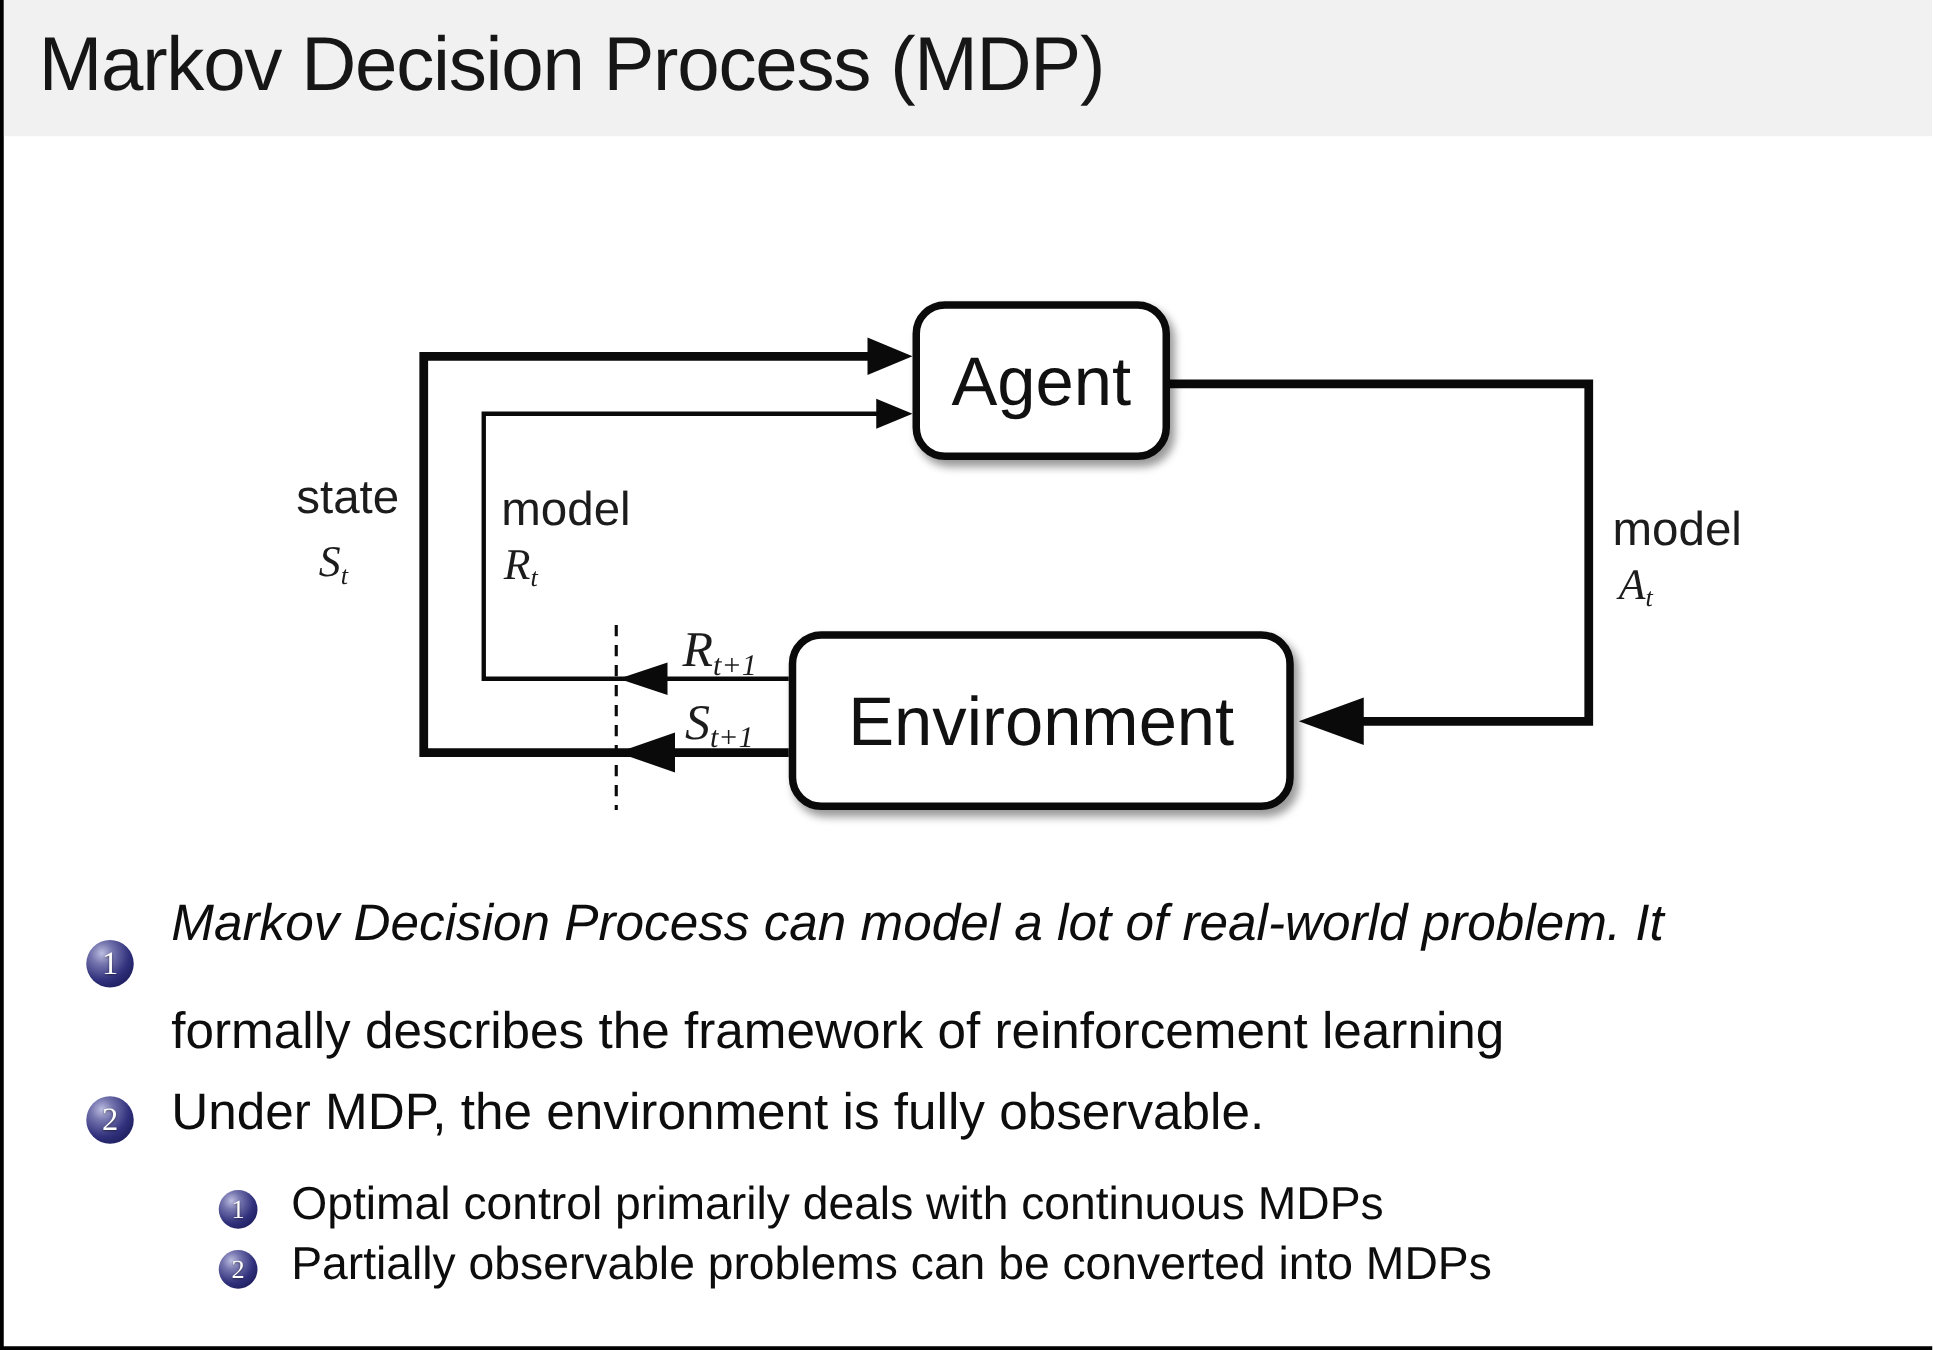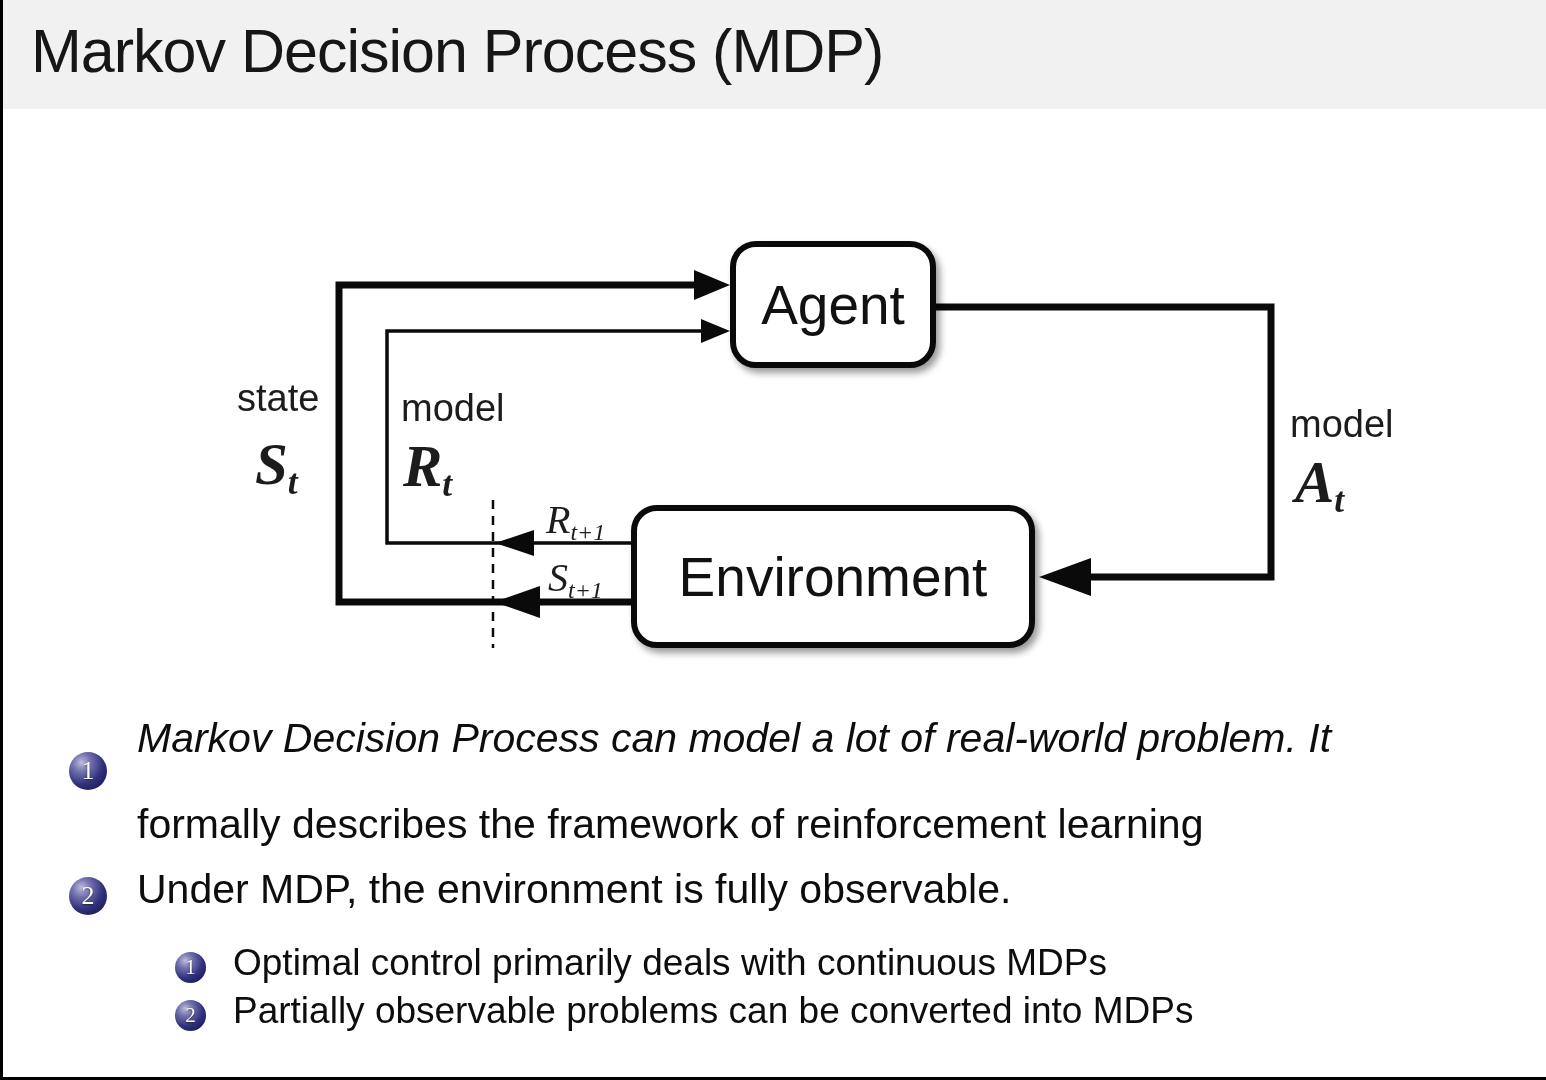--- a/index.html
+++ b/index.html
@@ -76,21 +76,21 @@
     font-style: italic;
     color: #1c1c1c;
     white-space: nowrap;
   }
   .math sub {
     font-size: 0.60em;
     font-style: italic;
     vertical-align: -0.28em;
     letter-spacing: 0;
   }
-  .math-big   { font-size: 59px; font-weight: bold; }
+  .math-big   { font-size: 35px; }
   .math-small { font-size: 40px; }
 
   
   .ball {
     position: absolute;
     border-radius: 50%;
     background: radial-gradient(circle at 33% 28%,
                 #bdbde0 0%, #7474ae 24%, #30307c 58%, #0f0f46 100%);
     color: #ffffff;
     display: flex;

